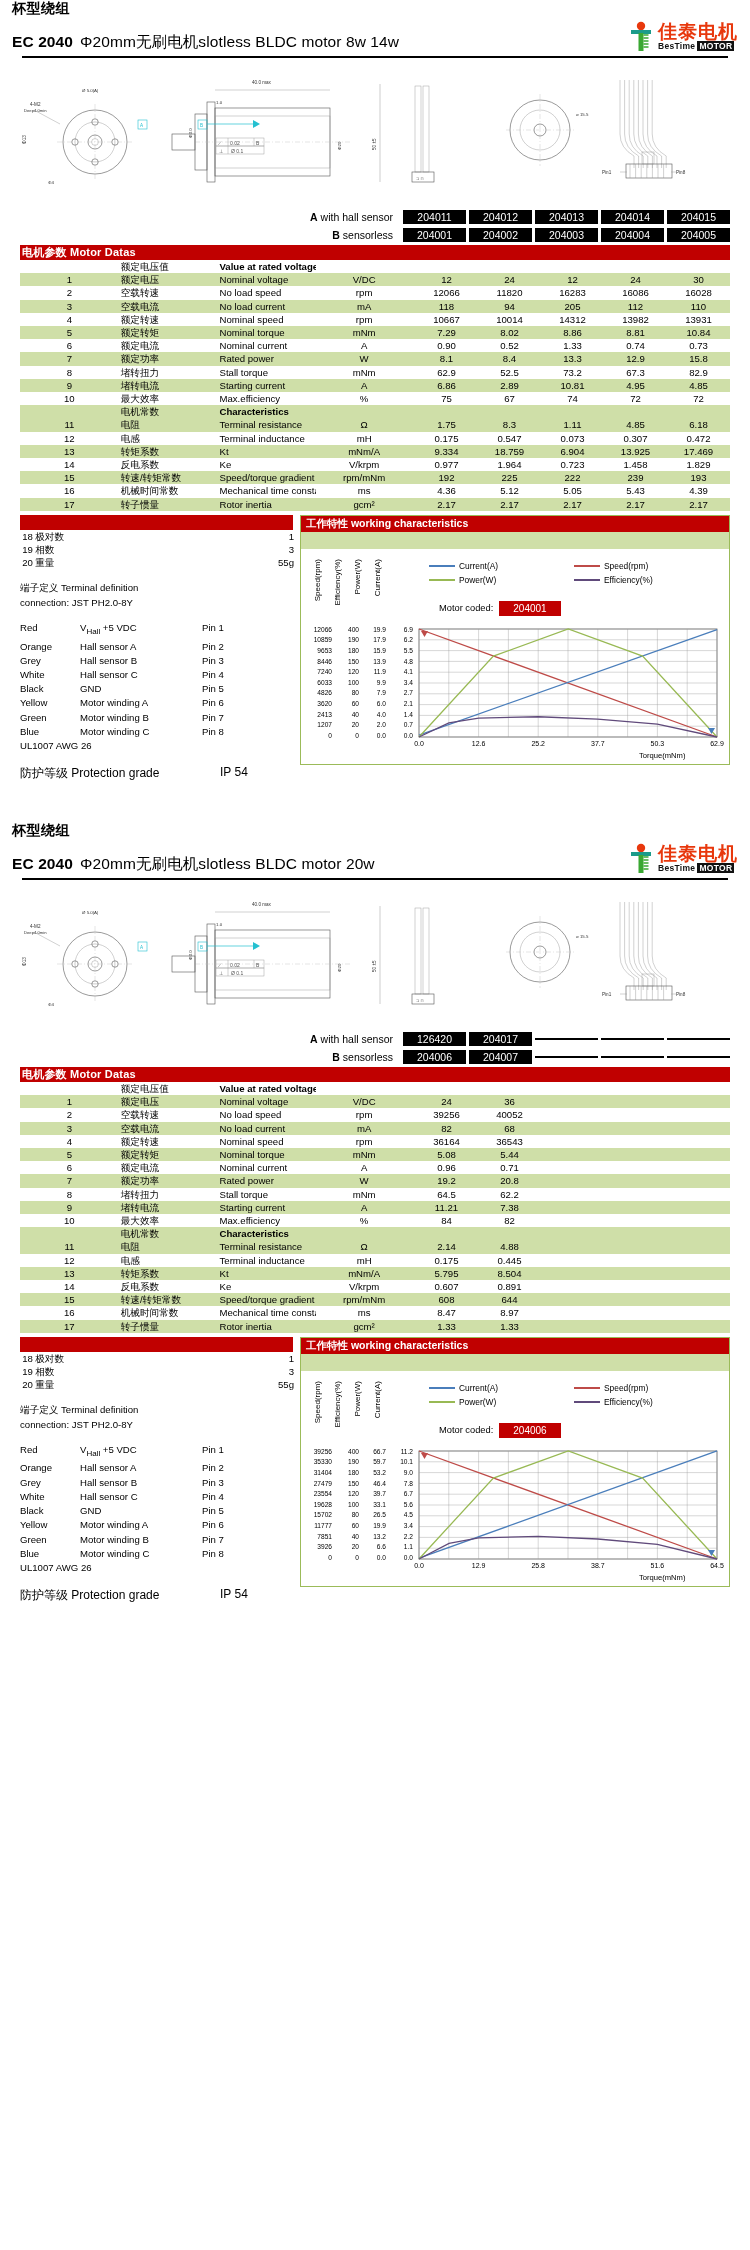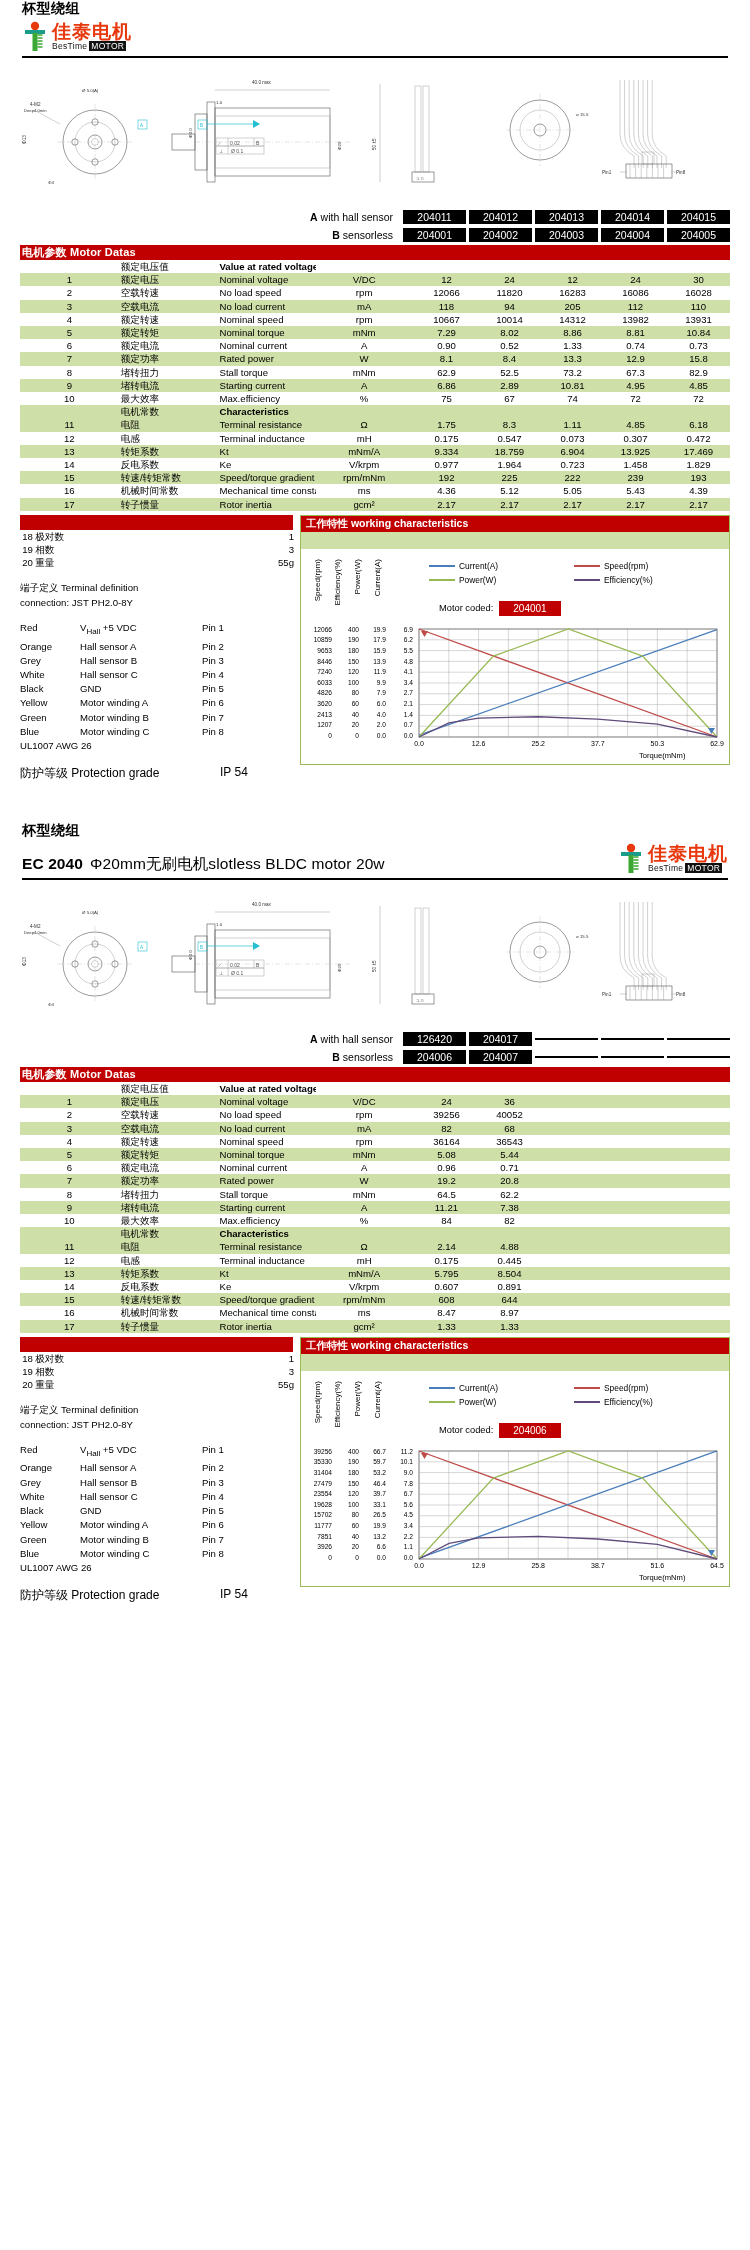--- a/index.html
+++ b/index.html
@@ -7,34 +7,34 @@
     margin: 0; padding: 0;
     width: 750px; height: 2250px;
     background: #ffffff;
     font-family: "Liberation Sans", "DejaVu Sans", sans-serif;
     color: #000;
   }
   .page { position: relative; width: 750px; height: 2250px; }
 
   
   .section { position: relative; width: 750px; }
-  .sec-hd { padding: 0 22px; }
+  .sec-hd { padding: 0 12px; }
   .cn-title { font-size: 14px; font-weight: bold; letter-spacing: .5px; margin: 0 0 3px 0; }
   .title-row { display: flex; align-items: flex-end; justify-content: space-between; }
   .en-title { font-size: 15.5px; letter-spacing: .1px; white-space: nowrap; }
   .en-title .code { font-weight: bold; margin-right: 7px; }
   .rule { height: 2px; background: #000; margin: 3px 22px 0 22px; }
 
   
   .logo { display: flex; align-items: center; gap: 4px; padding-bottom: 2px; }
   .logo-mark { width: 26px; height: 30px; position: relative; flex: none; }
   .logo-txt { line-height: 1; }
   .logo-cn { font-size: 19px; font-weight: bold; color: #e8380d; letter-spacing: 1px;
              font-family: "DejaVu Sans", sans-serif; }
-  .logo-en { font-size: 8.5px; font-weight: normal; letter-spacing: .3px; margin-top: 1px; }
+  .logo-en { font-size: 8.5px; font-weight: bold; letter-spacing: .3px; margin-top: 1px; }
   .logo-en .b { color: #111; }
   .logo-en .m { background: #111; color: #fff; padding: 0 2px; margin-left: 2px; }
 
   
   .draw-wrap { height: 142px; position: relative; margin: 6px 0 2px 0; }
   .draw-svg { position: absolute; left: 0; top: 0; }
 
   
   .mdl { display: flex; align-items: center; margin: 4px 0 0 0; padding: 0 20px 0 0; }
   .mdl-lbl { flex: 1; text-align: right; font-size: 10.5px; padding-right: 7px; white-space: nowrap; }
@@ -101,20 +101,21 @@
 </head>
 <body>
 
 <div class="page">
 
   <div id="sections-root">
       <div class="section">
         <div class="sec-hd">
           <div class="cn-title">杯型绕组</div>
           <div class="title-row">
+            <div class="en-title"><span class="code">EC 2040</span><span>Φ20mm无刷电机slotless BLDC motor 8w 14w</span></div>
             <div class="logo">
               <div class="logo-mark"><svg width="26" height="30" viewBox="0 0 26 30">
                   <circle cx="13" cy="5" r="4.2" fill="#e8380d"></circle>
                   <rect x="3" y="9" width="20" height="4" fill="#1b9b8a"></rect>
                   <rect x="10.5" y="12" width="5" height="18" fill="#3aa832"></rect>
                   <path d="M15.5 14 l5 0 M15.5 17 l5 0 M15.5 20 l5 0 M15.5 23 l5 0 M15.5 26 l5 0" stroke="#3aa832" stroke-width="1.4"></path>
                 </svg></div>
               <div class="logo-txt">
                 <div class="logo-cn">佳泰电机</div>
                 <div class="logo-en"><span class="b">BesTime</span><span class="m">MOTOR</span></div>

